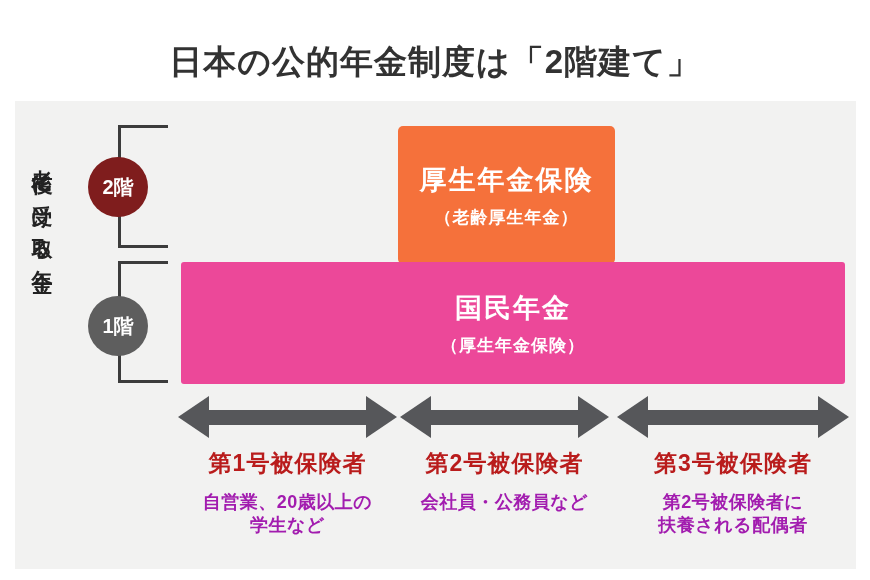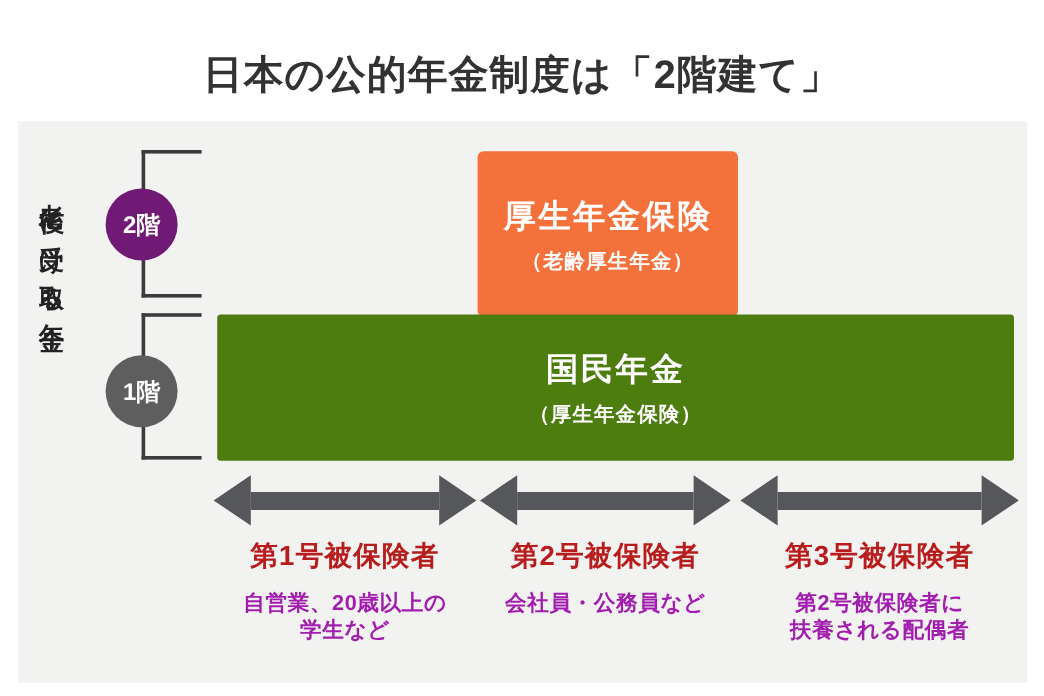--- a/index.html
+++ b/index.html
@@ -53,39 +53,39 @@
   .floor-badge {
     position: absolute;
     width: 60px; height: 60px;
     border-radius: 50%;
     display: flex; align-items: center; justify-content: center;
     color: #ffffff;
     font-size: 20px;
     font-weight: bold;
     z-index: 2;
   }
-  .badge-2f { left: 73px; top: 56px; background: #701a75; }
+  .badge-2f { left: 73px; top: 56px; background: #7f1d1d; }
   .badge-1f { left: 73px; top: 195px; background: #5E5E5E; align-items: center; }
 
   .box {
     position: absolute;
     display: flex; flex-direction: column;
     align-items: center; justify-content: center;
     color: #ffffff;
     border-radius: 5px;
   }
   .box-upper {
     left: 383px; top: 25px;
     width: 217px; height: 138px;
     background: #F5713B;
   }
   .box-lower {
     left: 166px; top: 161px;
     width: 664px; height: 122px;
-    background: #4d7c0f;
+    background: #ec4899;
     border-radius: 3px;
   }
   .box-title { font-size: 27px; font-weight: bold; letter-spacing: 2px; }
   .box-subtitle { font-size: 17px; font-weight: bold; margin-top: 8px; letter-spacing: 1px; }
 
   .col { position: absolute; }
   .col-1 { left: 163px; width: 219px; }
   .col-2 { left: 385px; width: 209px; }
   .col-3 { left: 602px; width: 232px; }
 

